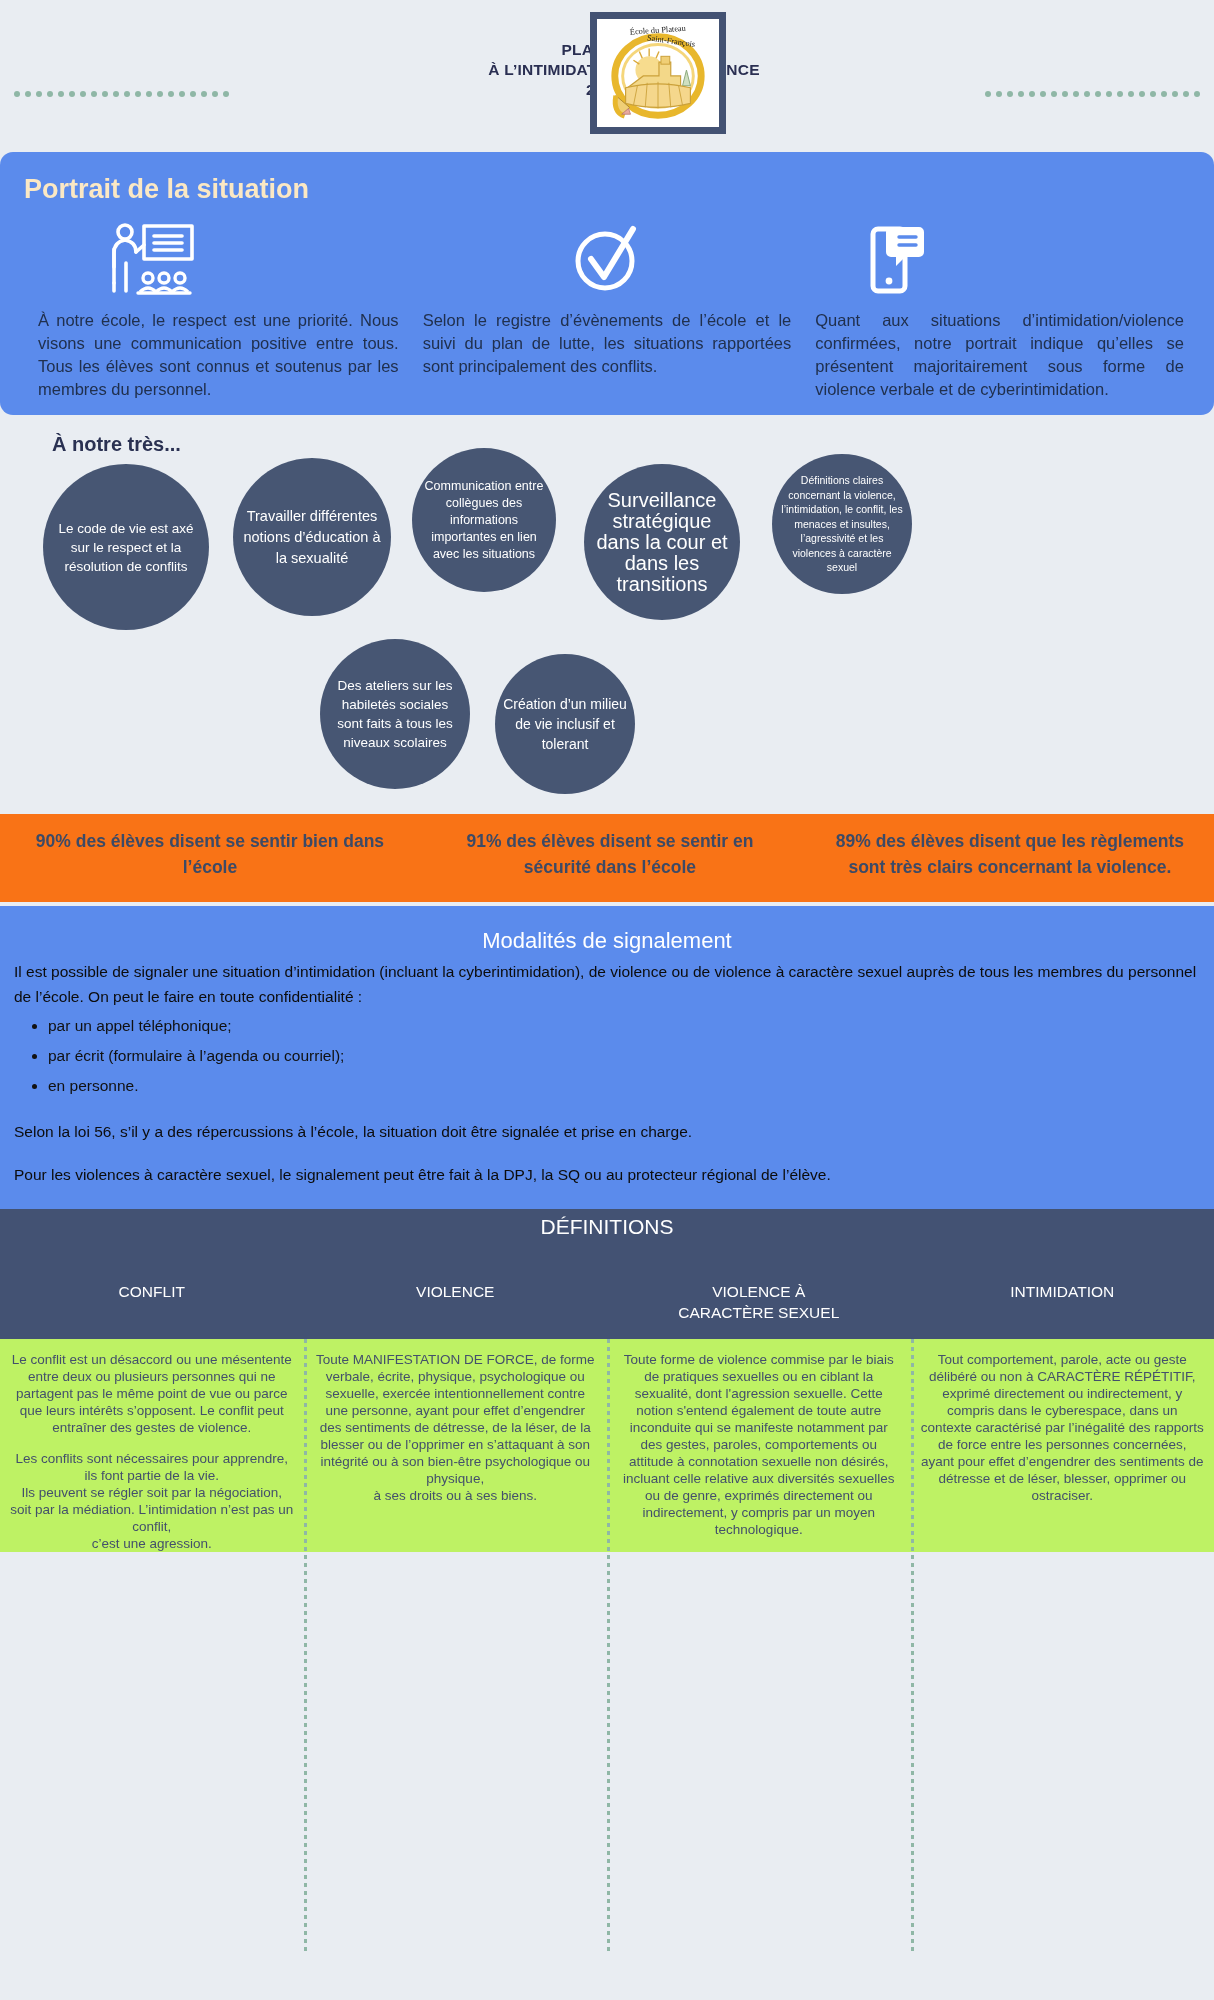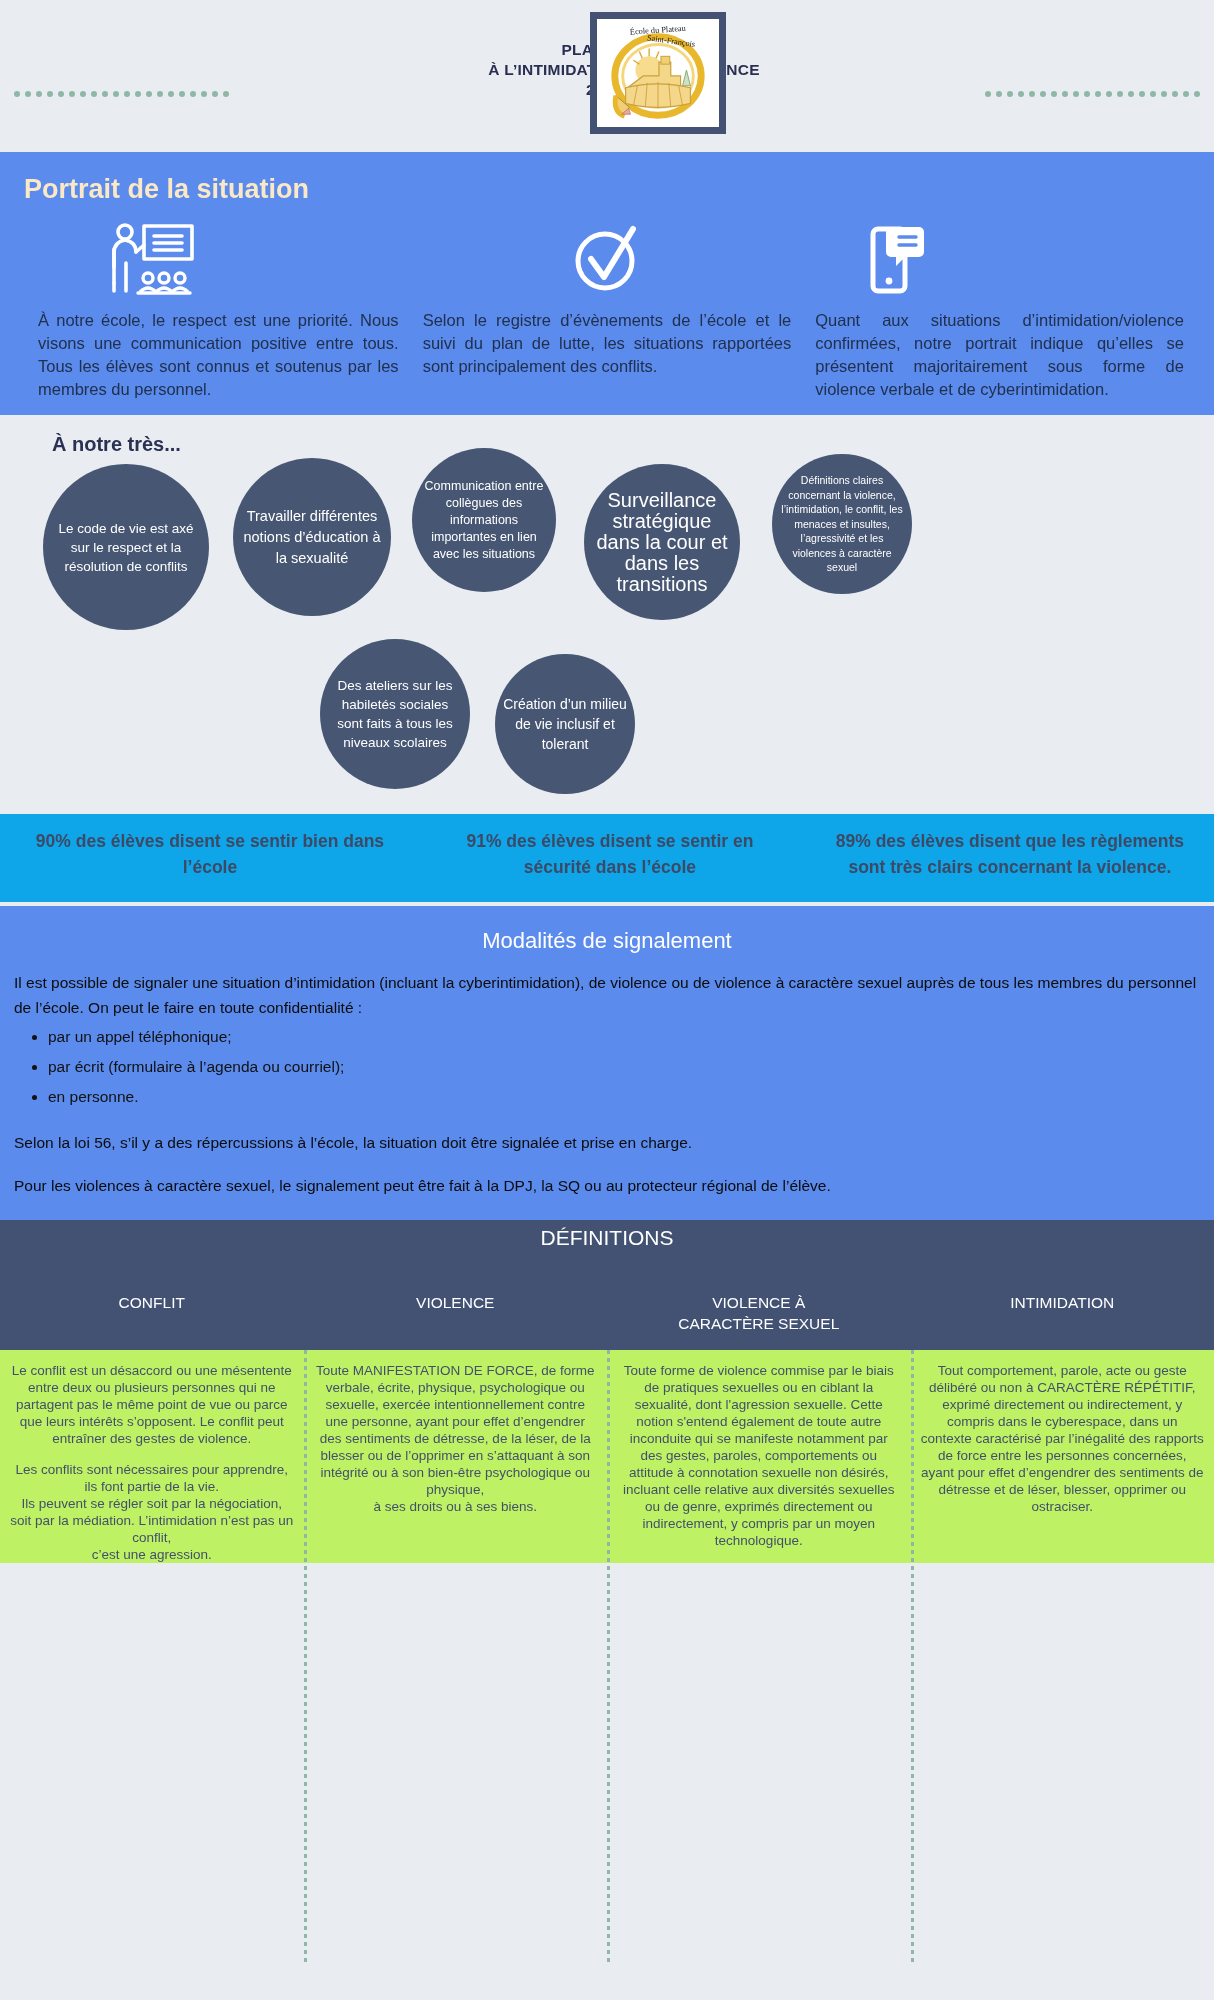--- a/index.html
+++ b/index.html
@@ -62,20 +62,21 @@
     width: 100%; height: 100%;
     background: #ffffff;
     position: relative;
     overflow: hidden;
   }
 
   
   .portrait {
     background: #5b8bec;
     padding: 18px 0 14px 0;
+    border-radius: 13px;
   }
   .portrait h2 {
     color: #fbe8c4;
     font-size: 27px;
     font-weight: bold;
     margin: 4px 0 6px 24px;
   }
   .cols3 {
     display: flex;
     padding: 10px 18px 0 18px;
@@ -133,21 +134,21 @@
   .circle span { display: block; }
 
   .circle-row2 {
     position: relative;
     height: 170px;
   }
 
   
   .stats {
     display: flex;
-    background: #0ea5e9;
+    background: #f97316;
     padding: 14px 4px 22px 10px;
   }
   .stat {
     width: 33.33%;
     text-align: center;
     color: #3c4a66;
     font-weight: bold;
     font-size: 17.5px;
     line-height: 26px;
     padding: 0 22px;
@@ -157,21 +158,21 @@
   .modalites {
     background: #5b8bec;
     padding: 14px 14px 22px 14px;
     color: #111111;
   }
   .modalites h3 {
     text-align: center;
     color: #ffffff;
     font-weight: normal;
     font-size: 22px;
-    margin: 8px 0 16px 0;
+    margin: 8px 0 5px 0;
   }
   .modalites p {
     font-size: 15.5px;
     line-height: 25px;
     color: #0c0c0c;
   }
   .modalites ul {
     margin: 2px 0 0 34px;
     font-size: 15.5px;
     line-height: 30px;

